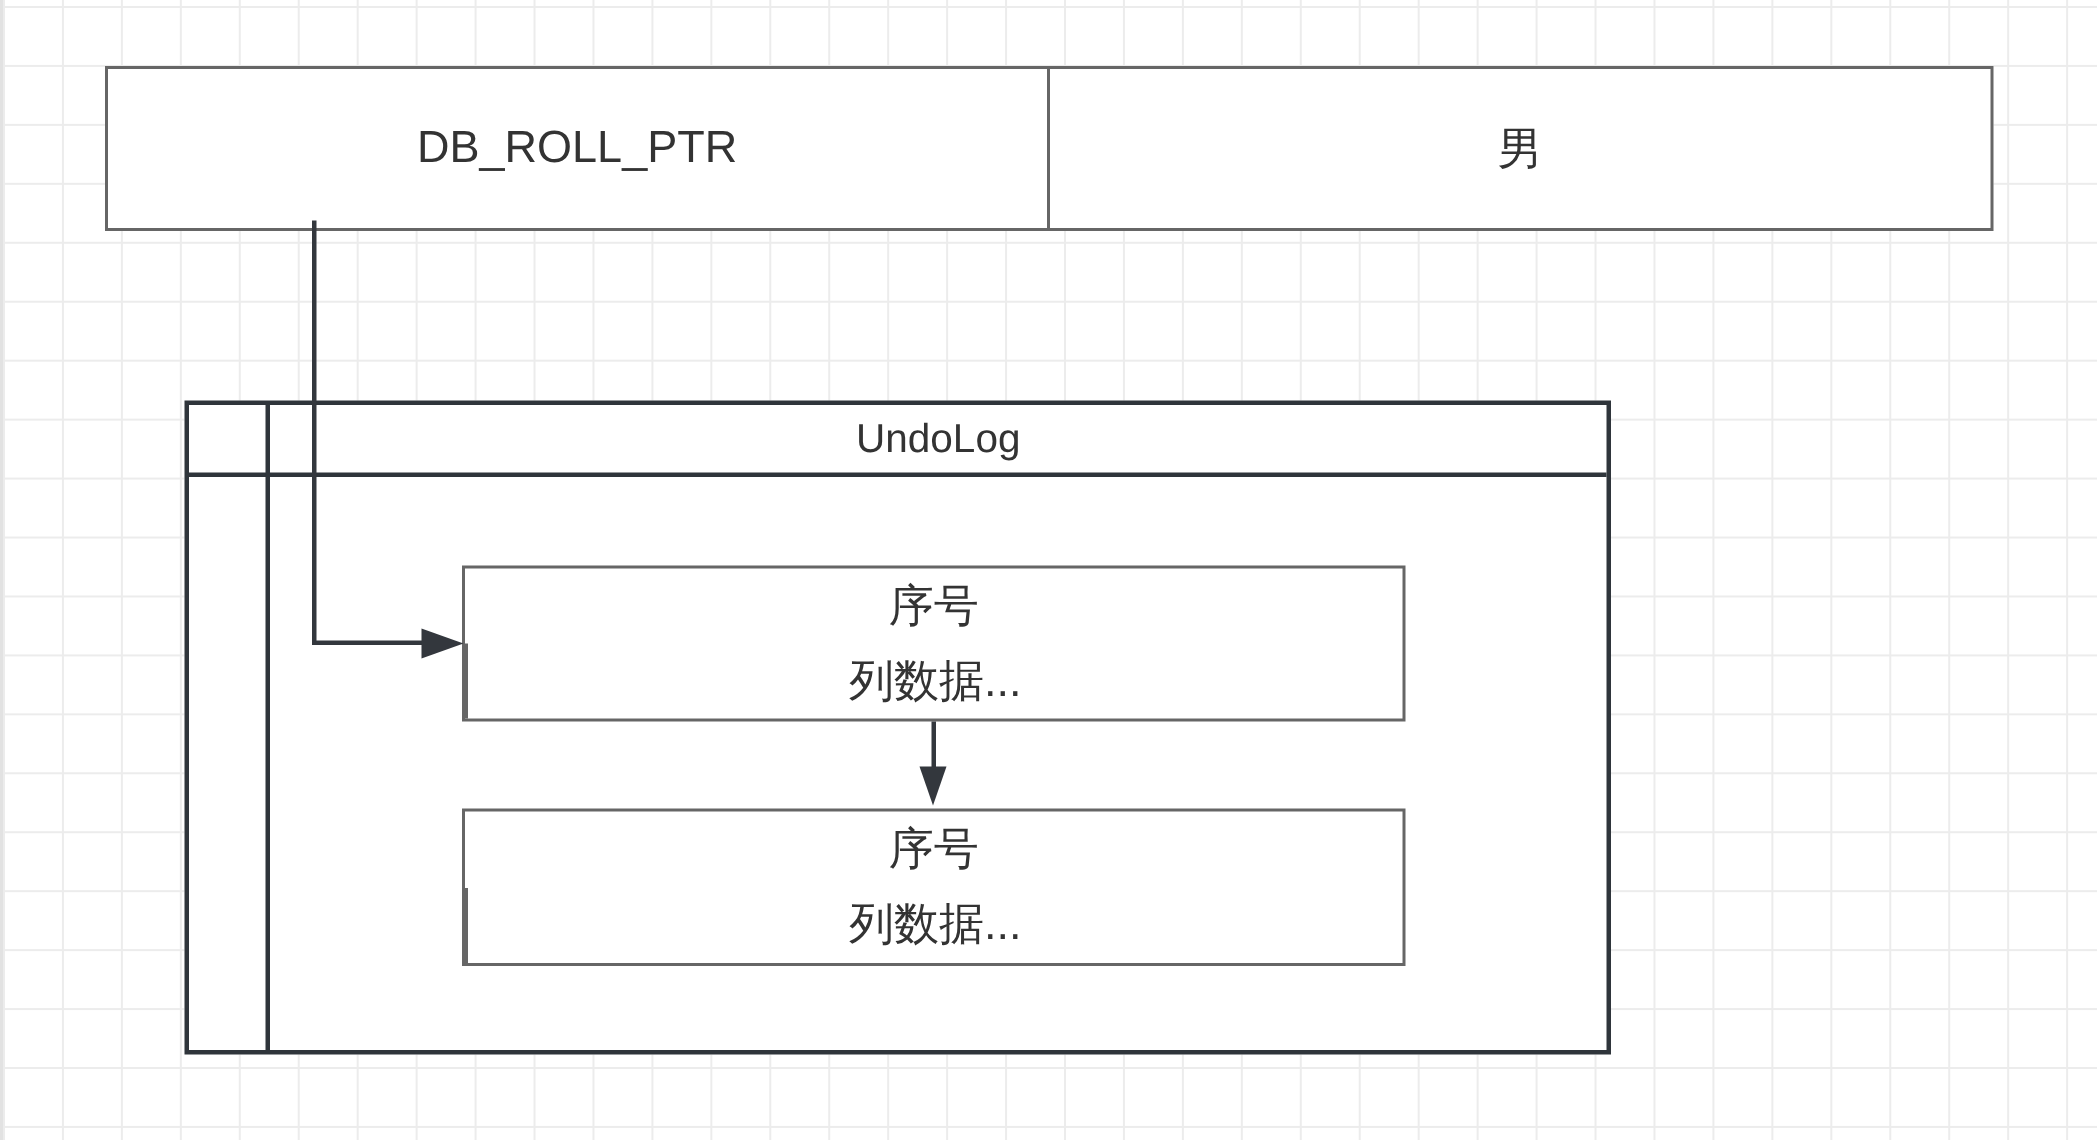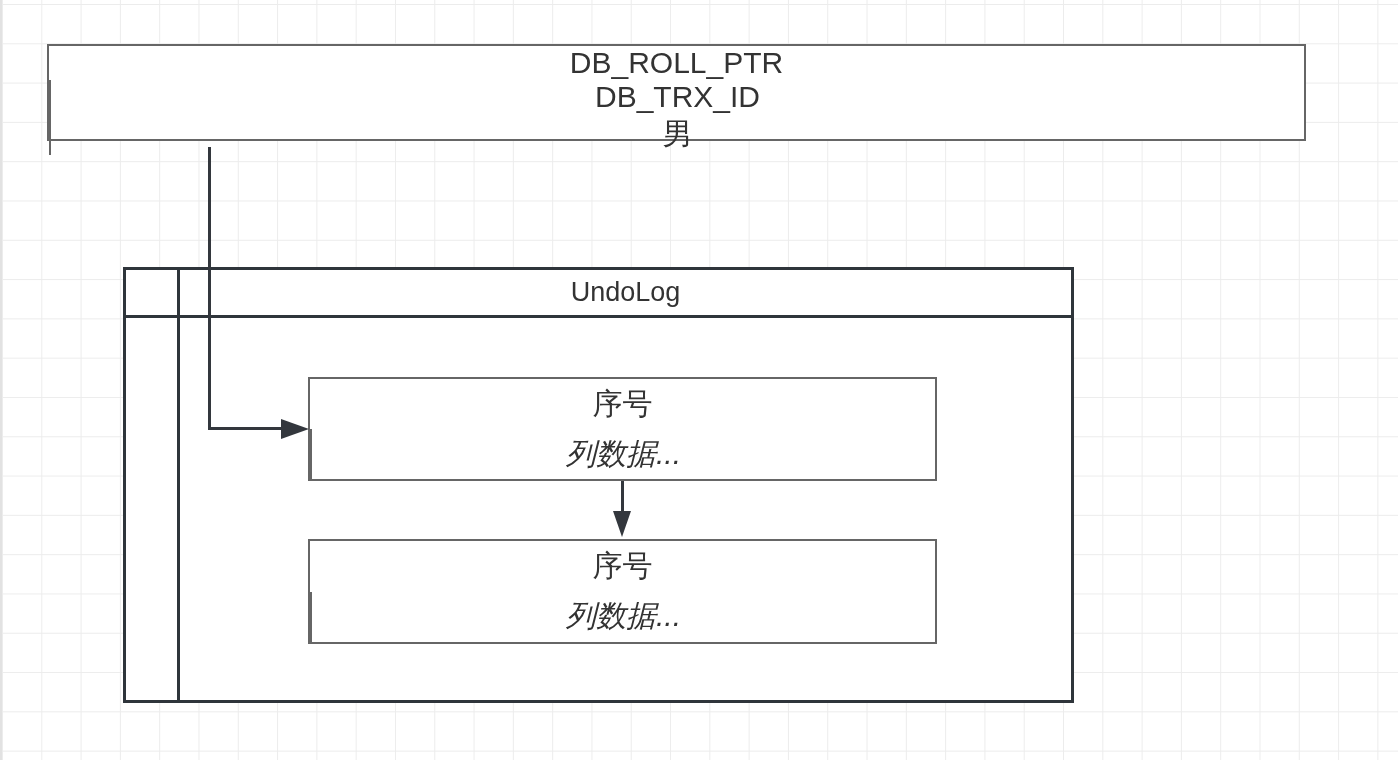--- a/index.html
+++ b/index.html
@@ -28,25 +28,24 @@
     background-position:2px 4px;
     overflow:hidden;
   }
   .edge-line{
     position:absolute;left:0;top:0;width:2px;height:100%;
     background:#e2e2e2;
   }
 
   
   .record-row{
-    position:absolute;left:47px;top:44px;width:1259px;height:97px;
+    position:absolute;left:70px;top:44px;width:1259px;height:110px;
     display:flex;
     border:2px solid var(--record-border);
     background:#ffffff;
-    flex-direction:column;
   }
   .record-cell{
     display:flex;align-items:center;justify-content:center;
     font-size:30px;
     color:var(--text);
     white-space:nowrap;
   }
   .record-cell + .record-cell{border-left:2px solid var(--record-border);}
   .rc1{flex:314 0 0;}
   .rc2{flex:316 0 0;}
@@ -82,21 +81,21 @@
   }
   .entry-1{top:377px;height:104px;}
   .entry-2{top:539px;height:105px;}
   .undo-cell{
     flex:1 0 0;
     display:flex;align-items:center;justify-content:center;
     font-size:30px;
     color:var(--text);
     white-space:nowrap;
   }
-  .undo-cell + .undo-cell{border-left:2px solid var(--record-border);font-style:italic;}
+  .undo-cell + .undo-cell{border-left:2px solid var(--record-border);}
 
   
   .line{position:absolute;background:var(--arrow);}
   .a1-v{left:208px;top:147px;width:3px;height:283px;}
   .a1-h{left:208px;top:427px;width:74px;height:3px;}
   .a1-head{
     position:absolute;left:281px;top:419px;width:0;height:0;
     border-top:10px solid transparent;
     border-bottom:10px solid transparent;
     border-left:28px solid var(--arrow);
@@ -112,23 +111,20 @@
 </head>
 <body>
 
 <div class="canvas">
 
   <div class="edge-line"></div>
 
   <div class="record-row">
     <div class="record-cell rc1">
       <span>DB_ROLL_PTR</span>
-    </div>
-    <div class="record-cell rc2">
-      <span>DB_TRX_ID</span>
     </div>
     <div class="record-cell rc4">
       <span>男</span>
     </div>
   </div>
 
   <div class="undolog">
     <div class="undolog-header">
       <span>UndoLog</span>
     </div>

